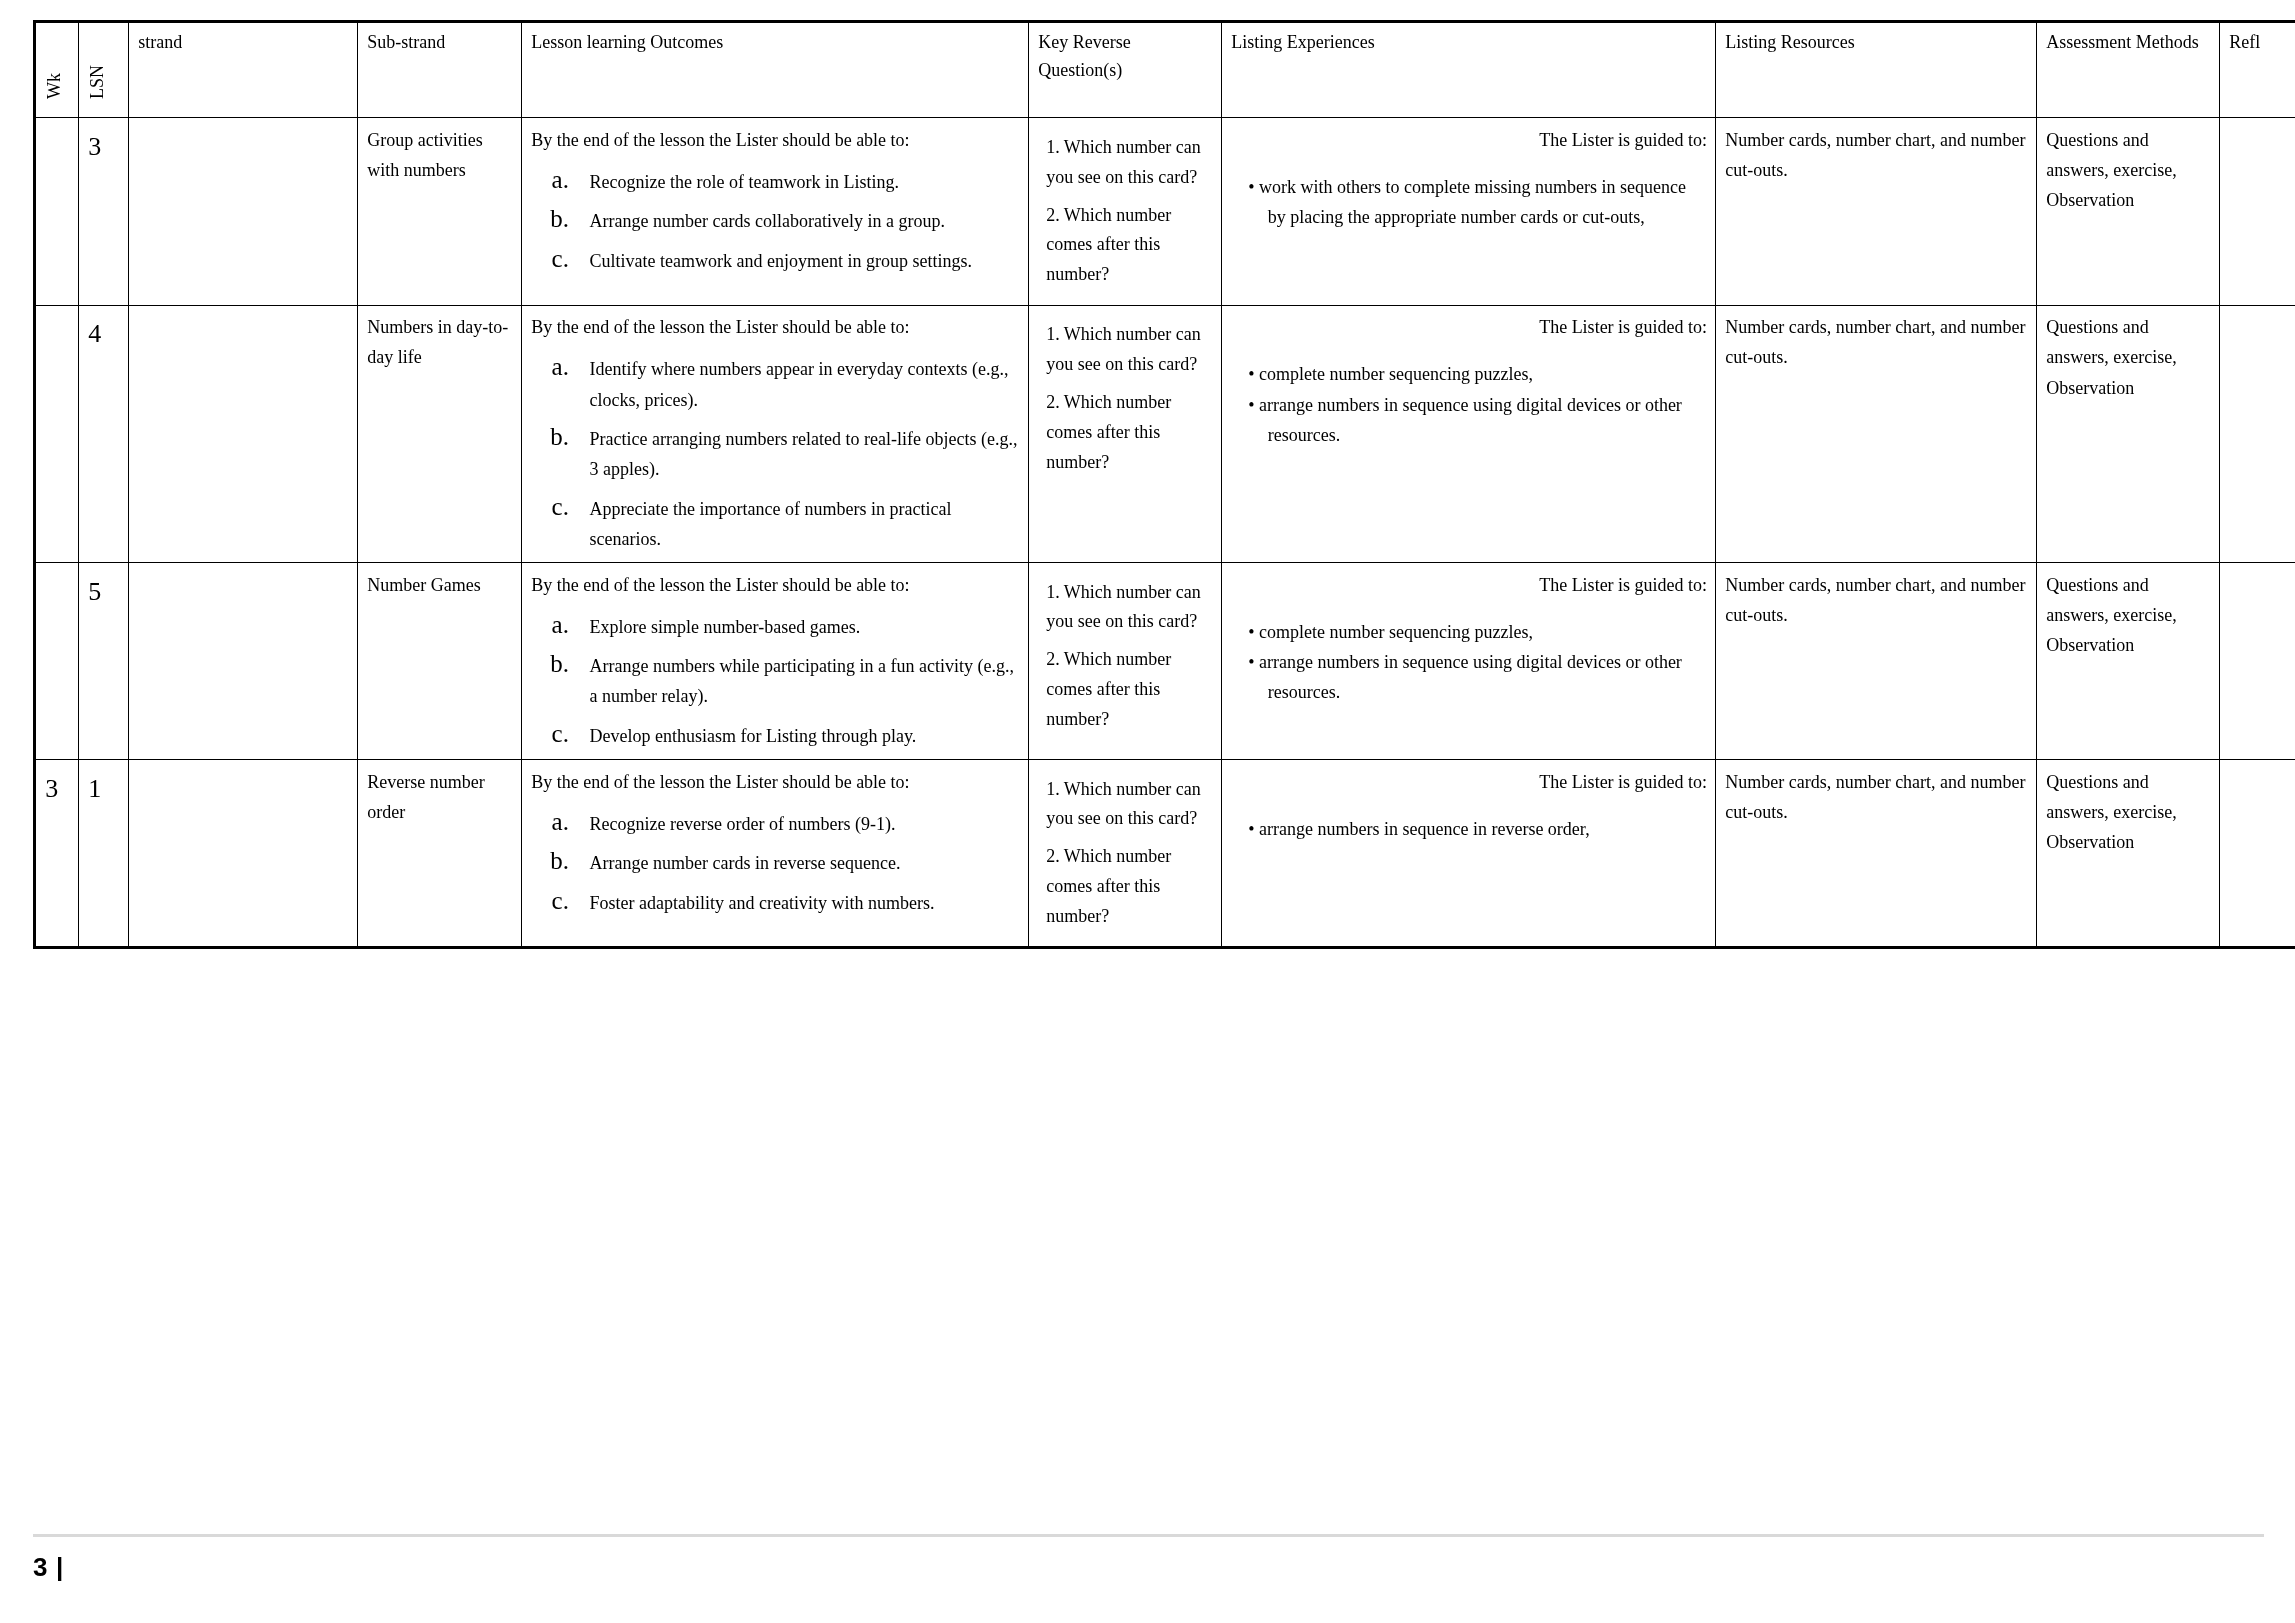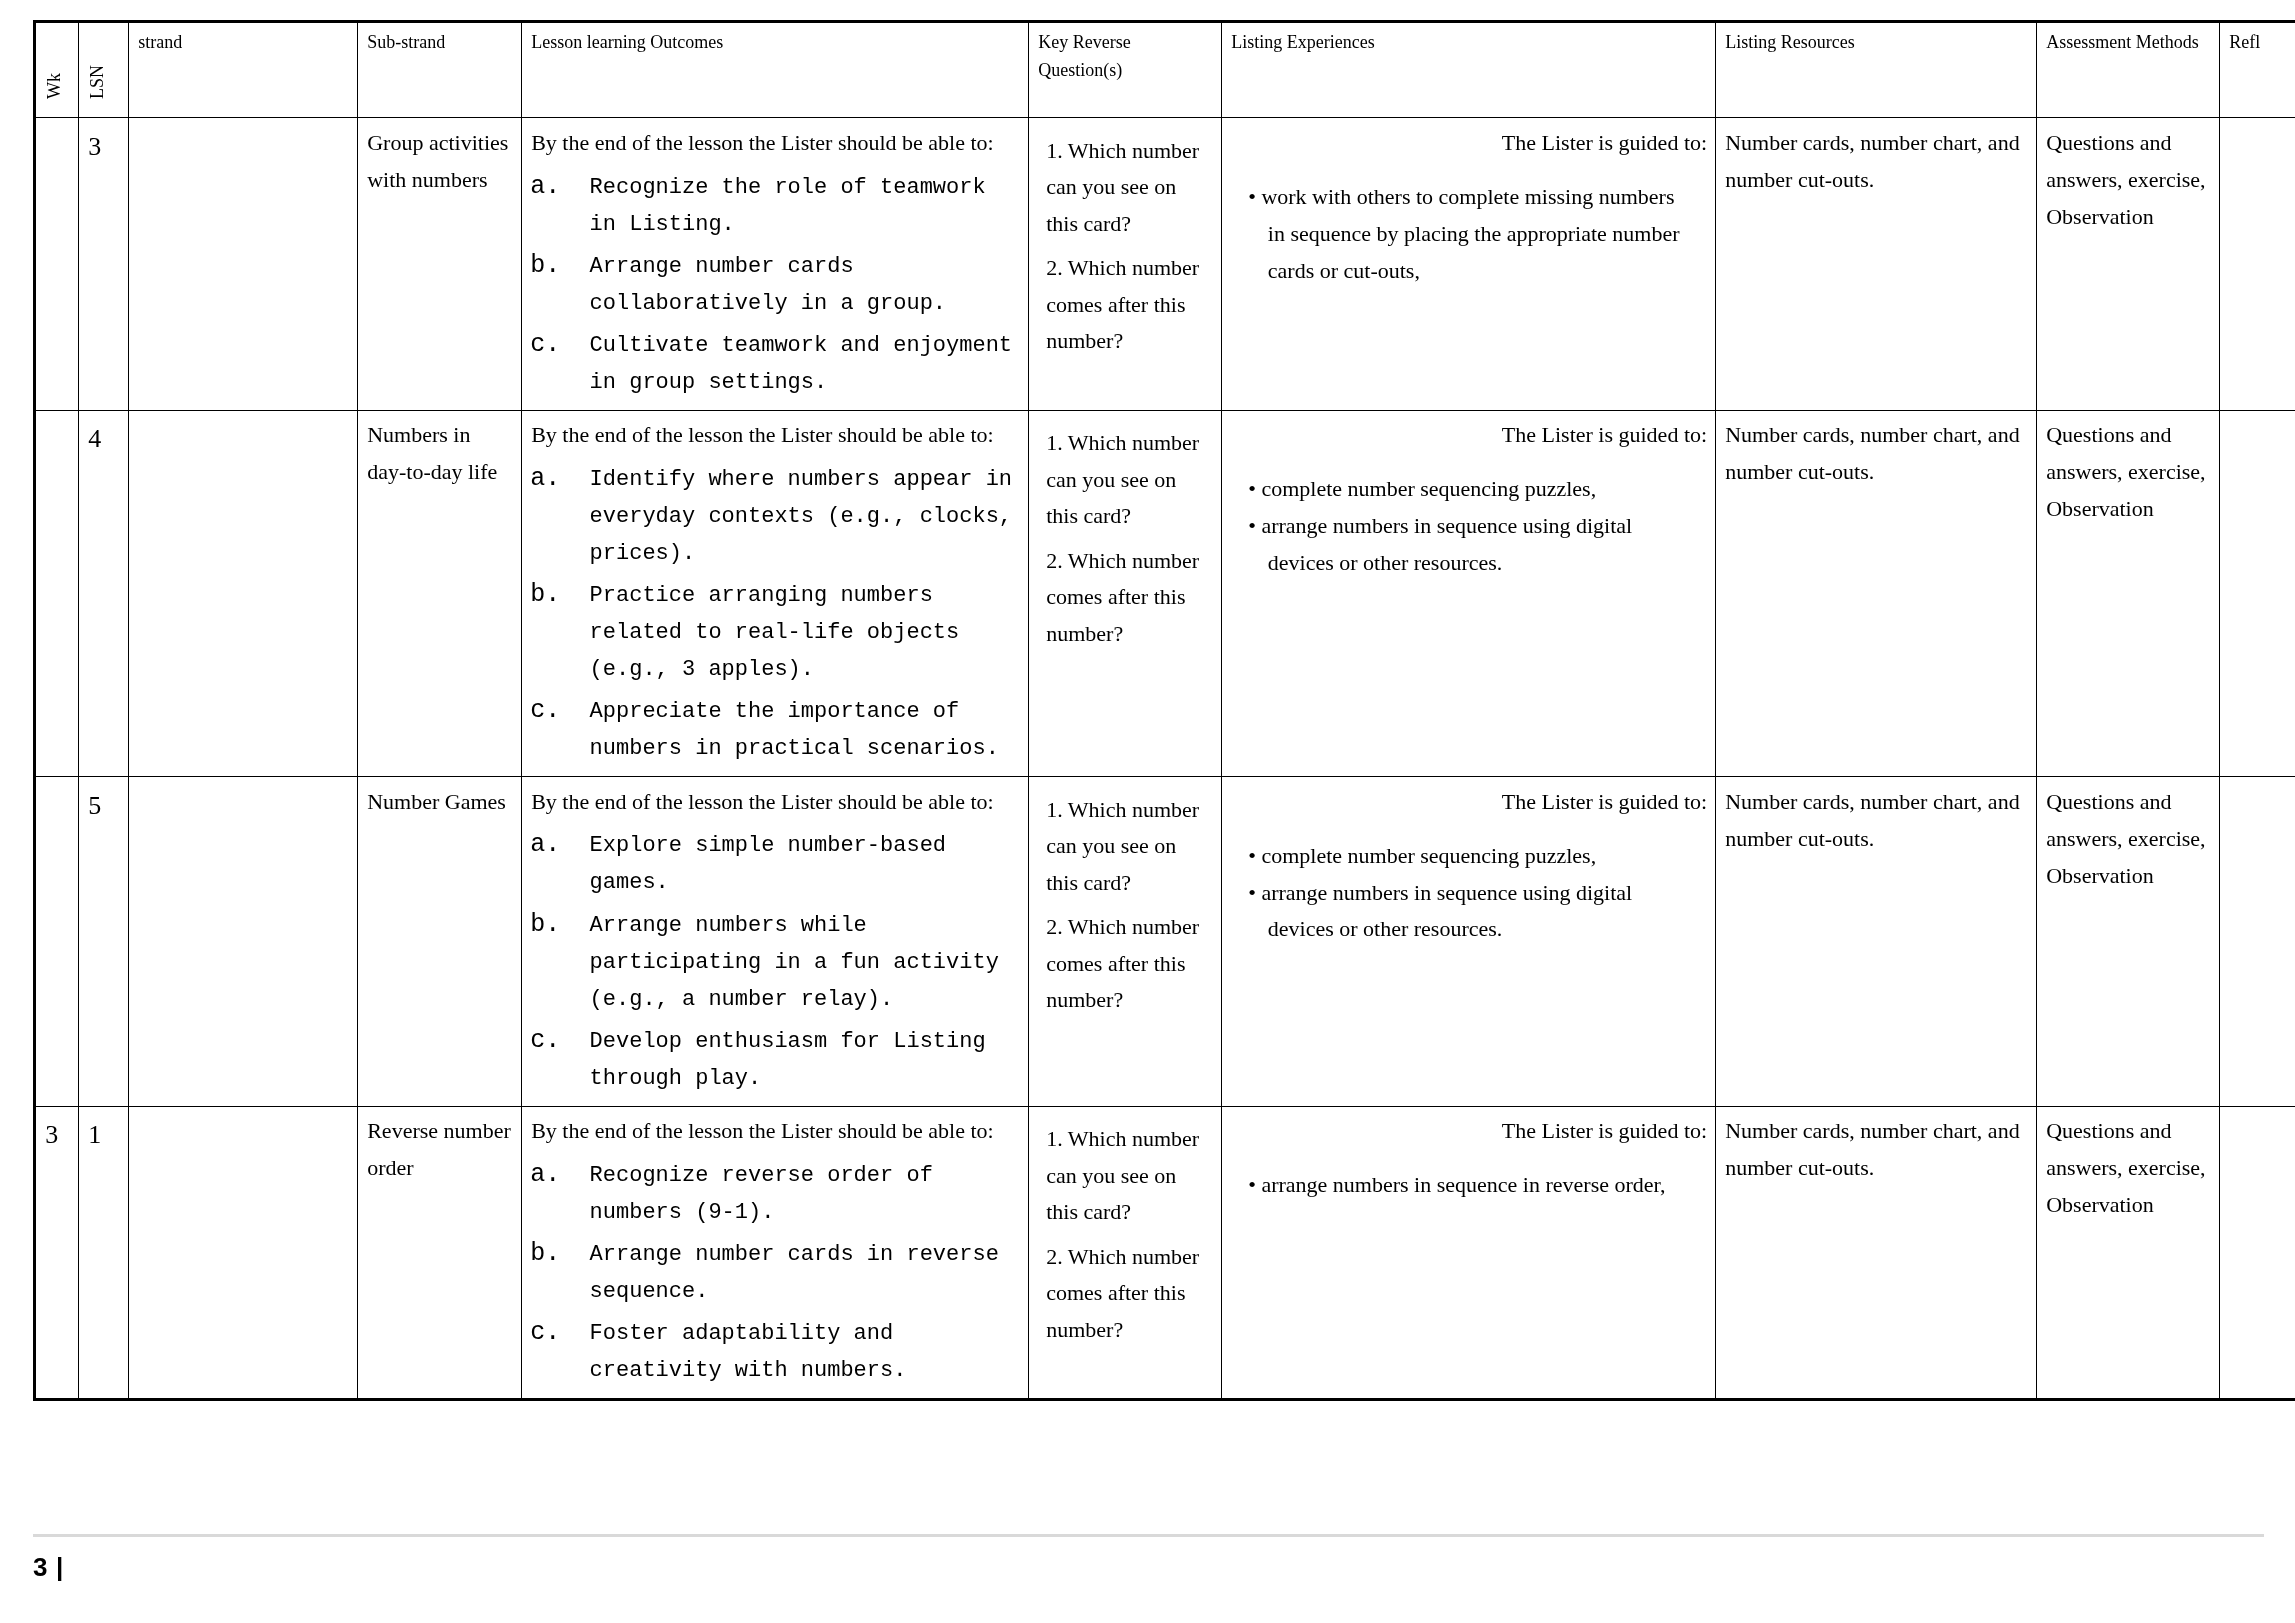--- a/index.html
+++ b/index.html
@@ -50,21 +50,21 @@
     border-bottom: 3.3px solid #000000;
     border-top: 3.3px solid #000000;
     font-weight: bold;
     font-size: 18px;
     line-height: 1.55;
     height: 79px;
     margin-top: 20px;
   }
 
   tbody tr td {
-    font-size: 22px;
+    font-size: 18px;
     line-height: 1.68;
   }
 
   tbody tr.row-last td {
     border-bottom: 3.3px solid #000000;
   }
 
   
   .col-wk      { width: 44px;  }
   .col-lsn     { width: 50px;  }
@@ -98,21 +98,20 @@
   }
 
   .lead-line {
     margin: 0 0 3.9px 0;
   }
 
   ol.outcome-list {
     margin: 0;
     padding: 0 0 0 44px;
     list-style-type: lower-alpha;
-    font-family: Liberation Mono, monospace;
   }
   ol.outcome-list li {
     margin: 0 0 1.3px 0;
     padding-left: 14.4px;
     line-height: 1.68;
   }
   ol.outcome-list li::marker {
     font-size: 25px;
   }
 

